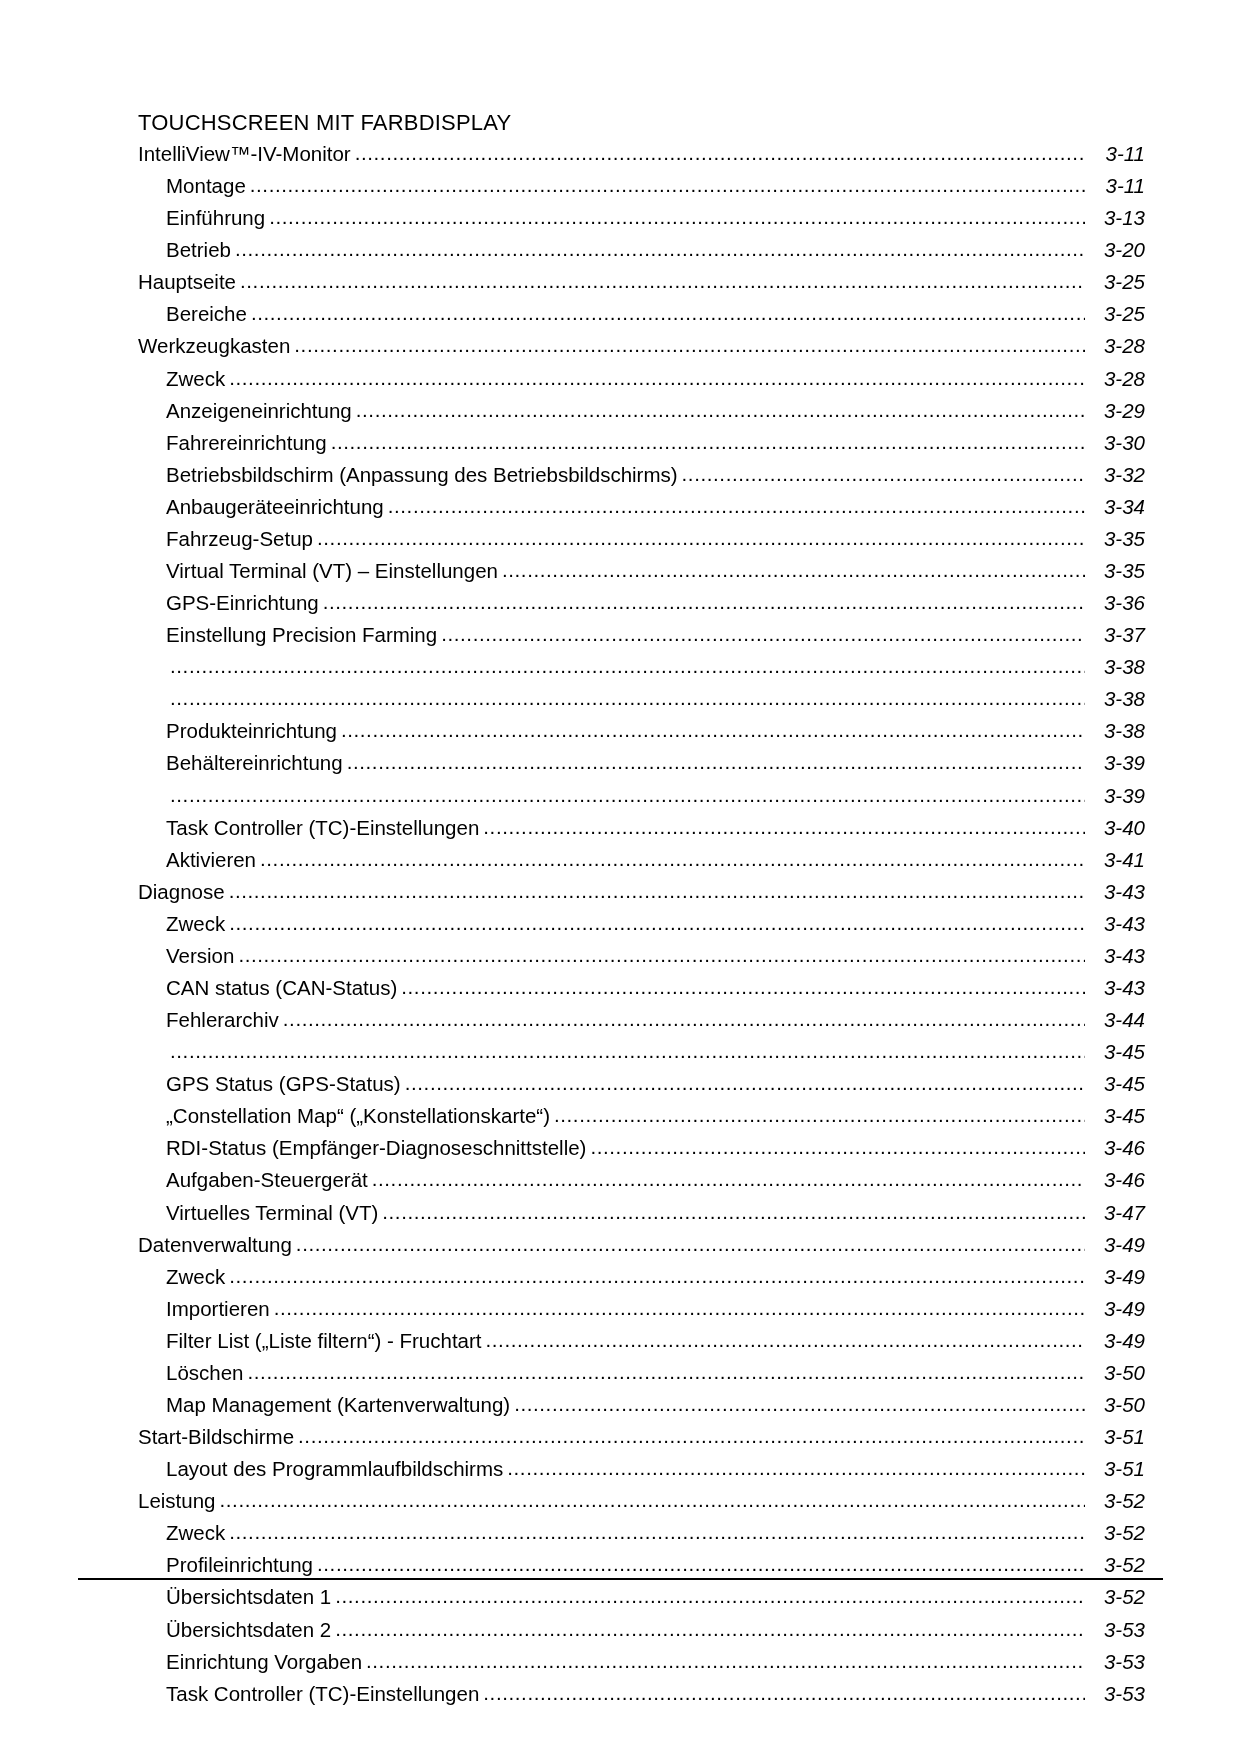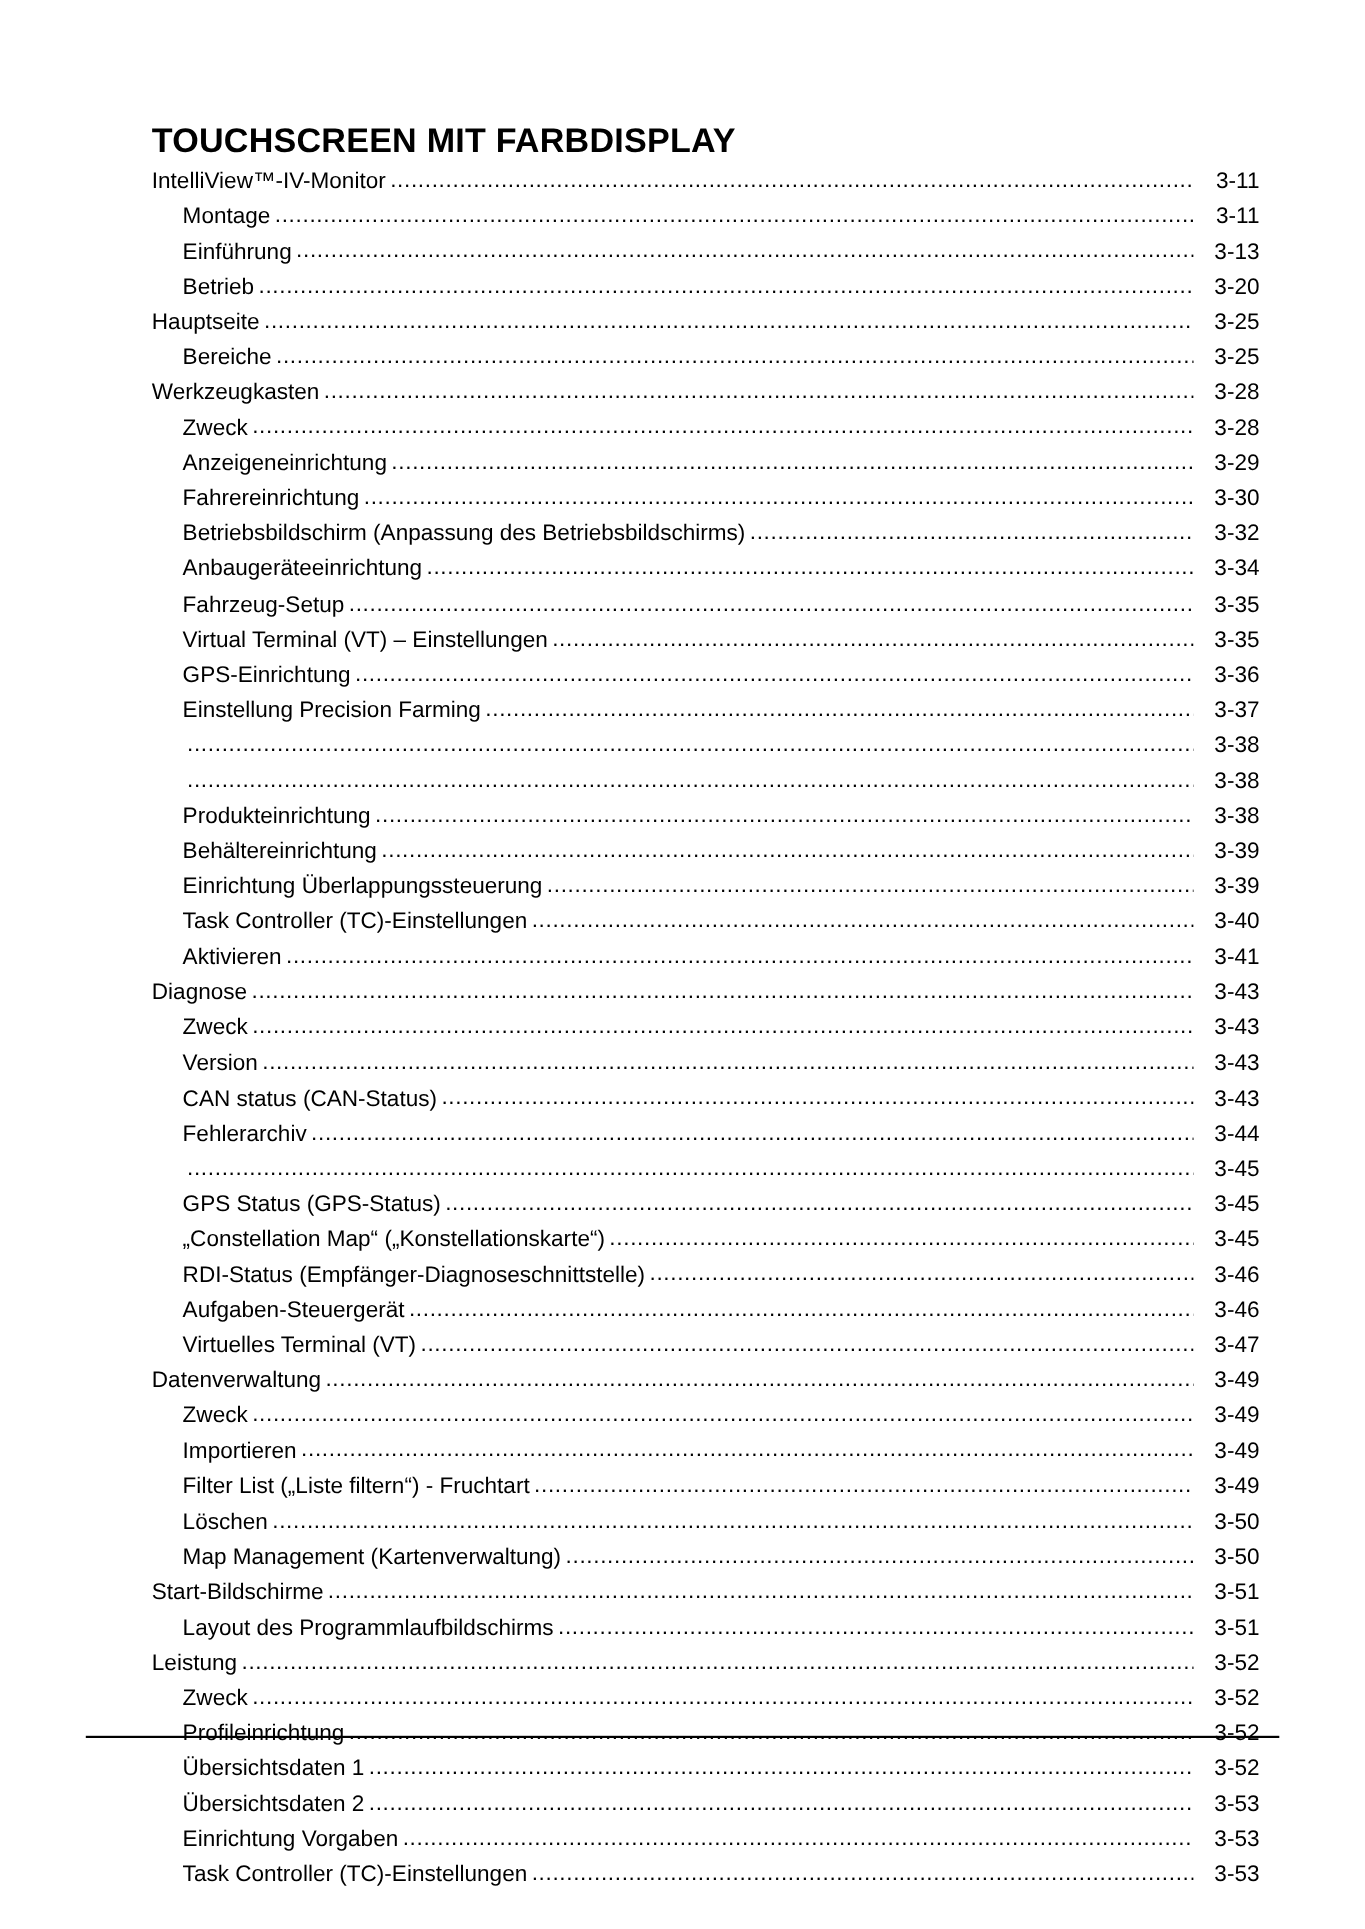--- a/index.html
+++ b/index.html
@@ -16,22 +16,22 @@
   }
   .page {
     position: absolute;
     left: 0; top: 0;
     width: 1241px;
     height: 1754px;
     box-sizing: border-box;
     padding: 110px 96px 0 96px;
   }
   .doc-title {
-    font-size: 31px;
-    font-weight: 700;
+    font-size: 22px;
+    font-weight: 400;
     letter-spacing: 0.2px;
     margin: 0 0 2px 42px;
     line-height: 1.18;
     white-space: nowrap;
   }
   .toc {
     margin: 0;
     padding: 0;
     list-style: none;
   }
@@ -56,20 +56,21 @@
     font-size: 20.5px;
     letter-spacing: 0.6px;
     color: #000;
     position: relative;
     top: -1px;
   }
   .toc-page {
     flex: 0 0 auto;
     text-align: right;
     min-width: 58px;
+    font-style: italic;
   }
   .footer-rule {
     position: absolute;
     left: 78px;
     right: 78px;
     bottom: 174px;
     height: 0;
     border-top: 2px solid #000;
   }
 </style>
@@ -173,21 +174,20 @@
         <span class="toc-label">Produkteinrichtung</span>
         <span class="toc-dots">...............................................................................................................................................................</span>
         <span class="toc-page">3-38</span>
       </li>
       <li class="toc-entry level-2">
         <span class="toc-label">Behältereinrichtung</span>
         <span class="toc-dots">...............................................................................................................................................................</span>
         <span class="toc-page">3-39</span>
       </li>
       <li class="toc-entry level-2">
-        <span class="toc-label">Einrichtung Überlappungssteuerung</span>
         <span class="toc-dots">...............................................................................................................................................................</span>
         <span class="toc-page">3-39</span>
       </li>
       <li class="toc-entry level-2">
         <span class="toc-label">Task Controller (TC)-Einstellungen</span>
         <span class="toc-dots">...............................................................................................................................................................</span>
         <span class="toc-page">3-40</span>
       </li>
       <li class="toc-entry level-2">
         <span class="toc-label">Aktivieren</span>

